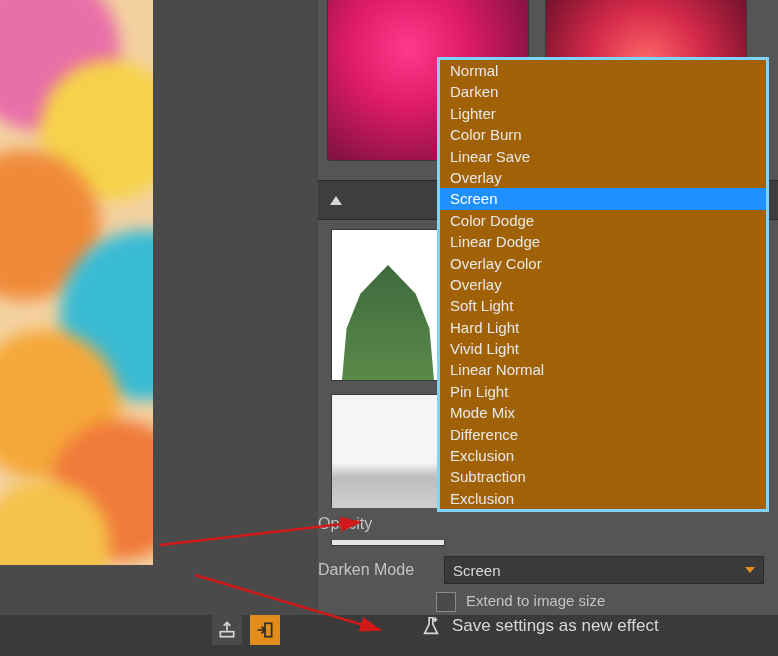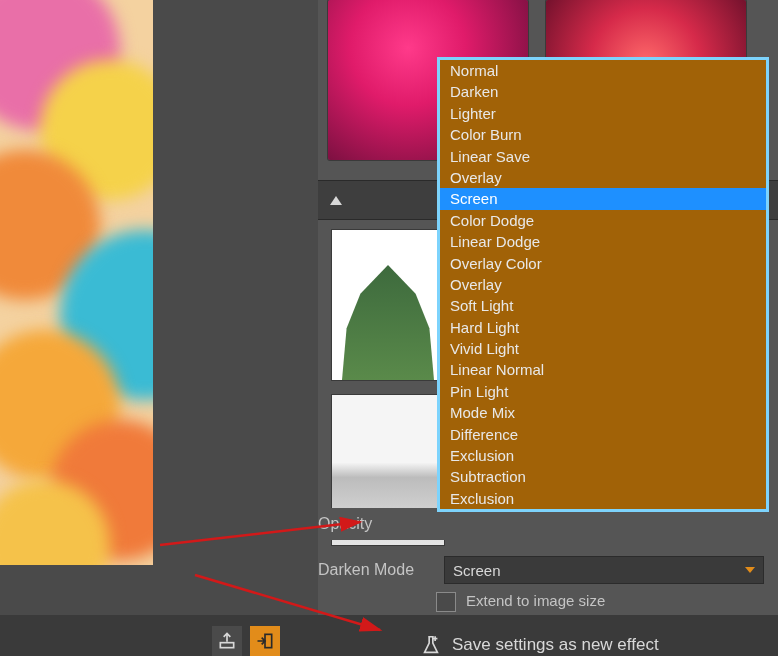--- a/index.html
+++ b/index.html
@@ -32,21 +32,21 @@
   .combo{flex:1;height:26px;margin-right:14px;background:#3a3a3a;border:1px solid #2b2b2b;display:flex;align-items:center;padding:0 8px;color:#d8d8d8;position:relative;}
   .combo .caret{margin-left:auto;width:0;height:0;border-left:5px solid transparent;border-right:5px solid transparent;border-top:6px solid #e28c1a;}
   
   .chkrow{position:absolute;left:118px;top:592px;display:flex;align-items:flex-start;gap:10px;color:#c4c4c4;}
   .chkbox{width:18px;height:18px;border:1px solid #8a8a8a;background:#4a4a4a;}
   
   .dropdown{position:absolute;left:437px;top:57px;width:326px;background:#a16207;border:3px solid #7dd3fc;z-index:50;}
   .dropdown .item{height:21.4px;line-height:21.4px;padding:0 10px;color:#e8e8e8;font-size:15px;cursor:default;}
   .dropdown .item.sel{background:#1e90ff;color:#fff;}
   
-  .bottombar{position:absolute;left:0;right:0;top:615px;height:41px;background:#3a3a3a;display:flex;align-items:flex-end;}
+  .bottombar{position:absolute;left:0;right:0;top:615px;height:41px;background:#3a3a3a;display:flex;align-items:flex-start;}
   .toolbtn{width:30px;height:30px;margin-left:8px;background:#4a4a4a;display:flex;align-items:center;justify-content:center;}
   .toolbtn.first{margin-left:212px;}
   .toolbtn.orange{background:#e28c1a;}
   .toolbtn svg{width:20px;height:20px;}
   .savewrap{margin-left:140px;display:flex;align-items:center;gap:10px;color:#d8d8d8;font-size:17px;}
   .flask{width:22px;height:22px;}
   
   .arrow{position:absolute;z-index:100;pointer-events:none;}
 </style>
 </head>

